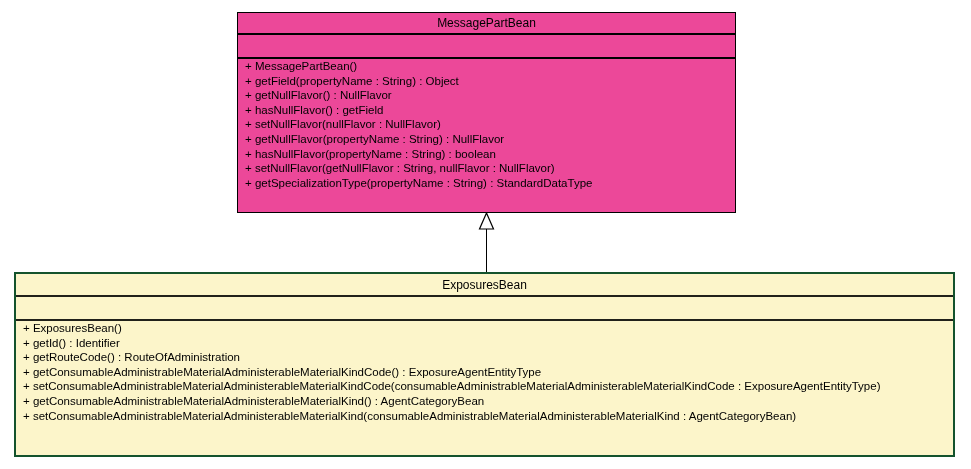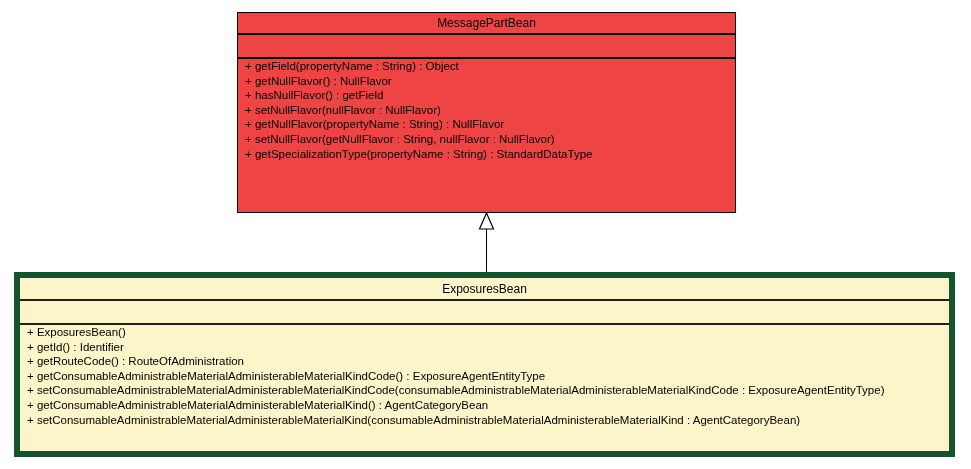--- a/index.html
+++ b/index.html
@@ -17,26 +17,26 @@
     overflow: hidden;
   }
   .uml-class {
     position: absolute;
     box-sizing: border-box;
     display: flex;
     flex-direction: column;
     overflow: hidden;
   }
   .uml-class.plain {
-    background: #ef4444;
+    background: #ec4899;
     border: 1px solid #000000;
   }
   .uml-class.highlight {
     background: #fcf5ca;
-    border: 6px solid #14532d;
+    border: 2px solid #14532d;
     justify-content: flex-end;
   }
   .uml-title {
     flex: 0 0 auto;
     display: flex;
     align-items: center;
     justify-content: center;
     font-size: 12px;
     border-bottom: 2px solid #000000;
     white-space: nowrap;
@@ -77,25 +77,27 @@
 </style>
 </head>
 <body>
 
 <div id="canvas">
 
   <div id="class-messagepartbean" class="uml-class plain">
     <div class="uml-title">MessagePartBean</div>
     <div class="uml-attrs"></div>
     <div class="uml-methods">
+      <div class="uml-method">+ MessagePartBean()</div>
       <div class="uml-method">+ getField(propertyName : String) : Object</div>
       <div class="uml-method">+ getNullFlavor() : NullFlavor</div>
       <div class="uml-method">+ hasNullFlavor() : getField</div>
       <div class="uml-method">+ setNullFlavor(nullFlavor : NullFlavor)</div>
       <div class="uml-method">+ getNullFlavor(propertyName : String) : NullFlavor</div>
+      <div class="uml-method">+ hasNullFlavor(propertyName : String) : boolean</div>
       <div class="uml-method">+ setNullFlavor(getNullFlavor : String, nullFlavor : NullFlavor)</div>
       <div class="uml-method">+ getSpecializationType(propertyName : String) : StandardDataType</div>
     </div>
   </div>
 
   <svg id="generalization-arrow" width="21" height="61" viewBox="0 0 21 61">
     <line x1="10.5" y1="17" x2="10.5" y2="61" stroke="#000000" stroke-width="1"></line>
     <polygon points="10.5,1 3.5,17 17.5,17" fill="#ffffff" stroke="#000000" stroke-width="1.2"></polygon>
   </svg>
 

